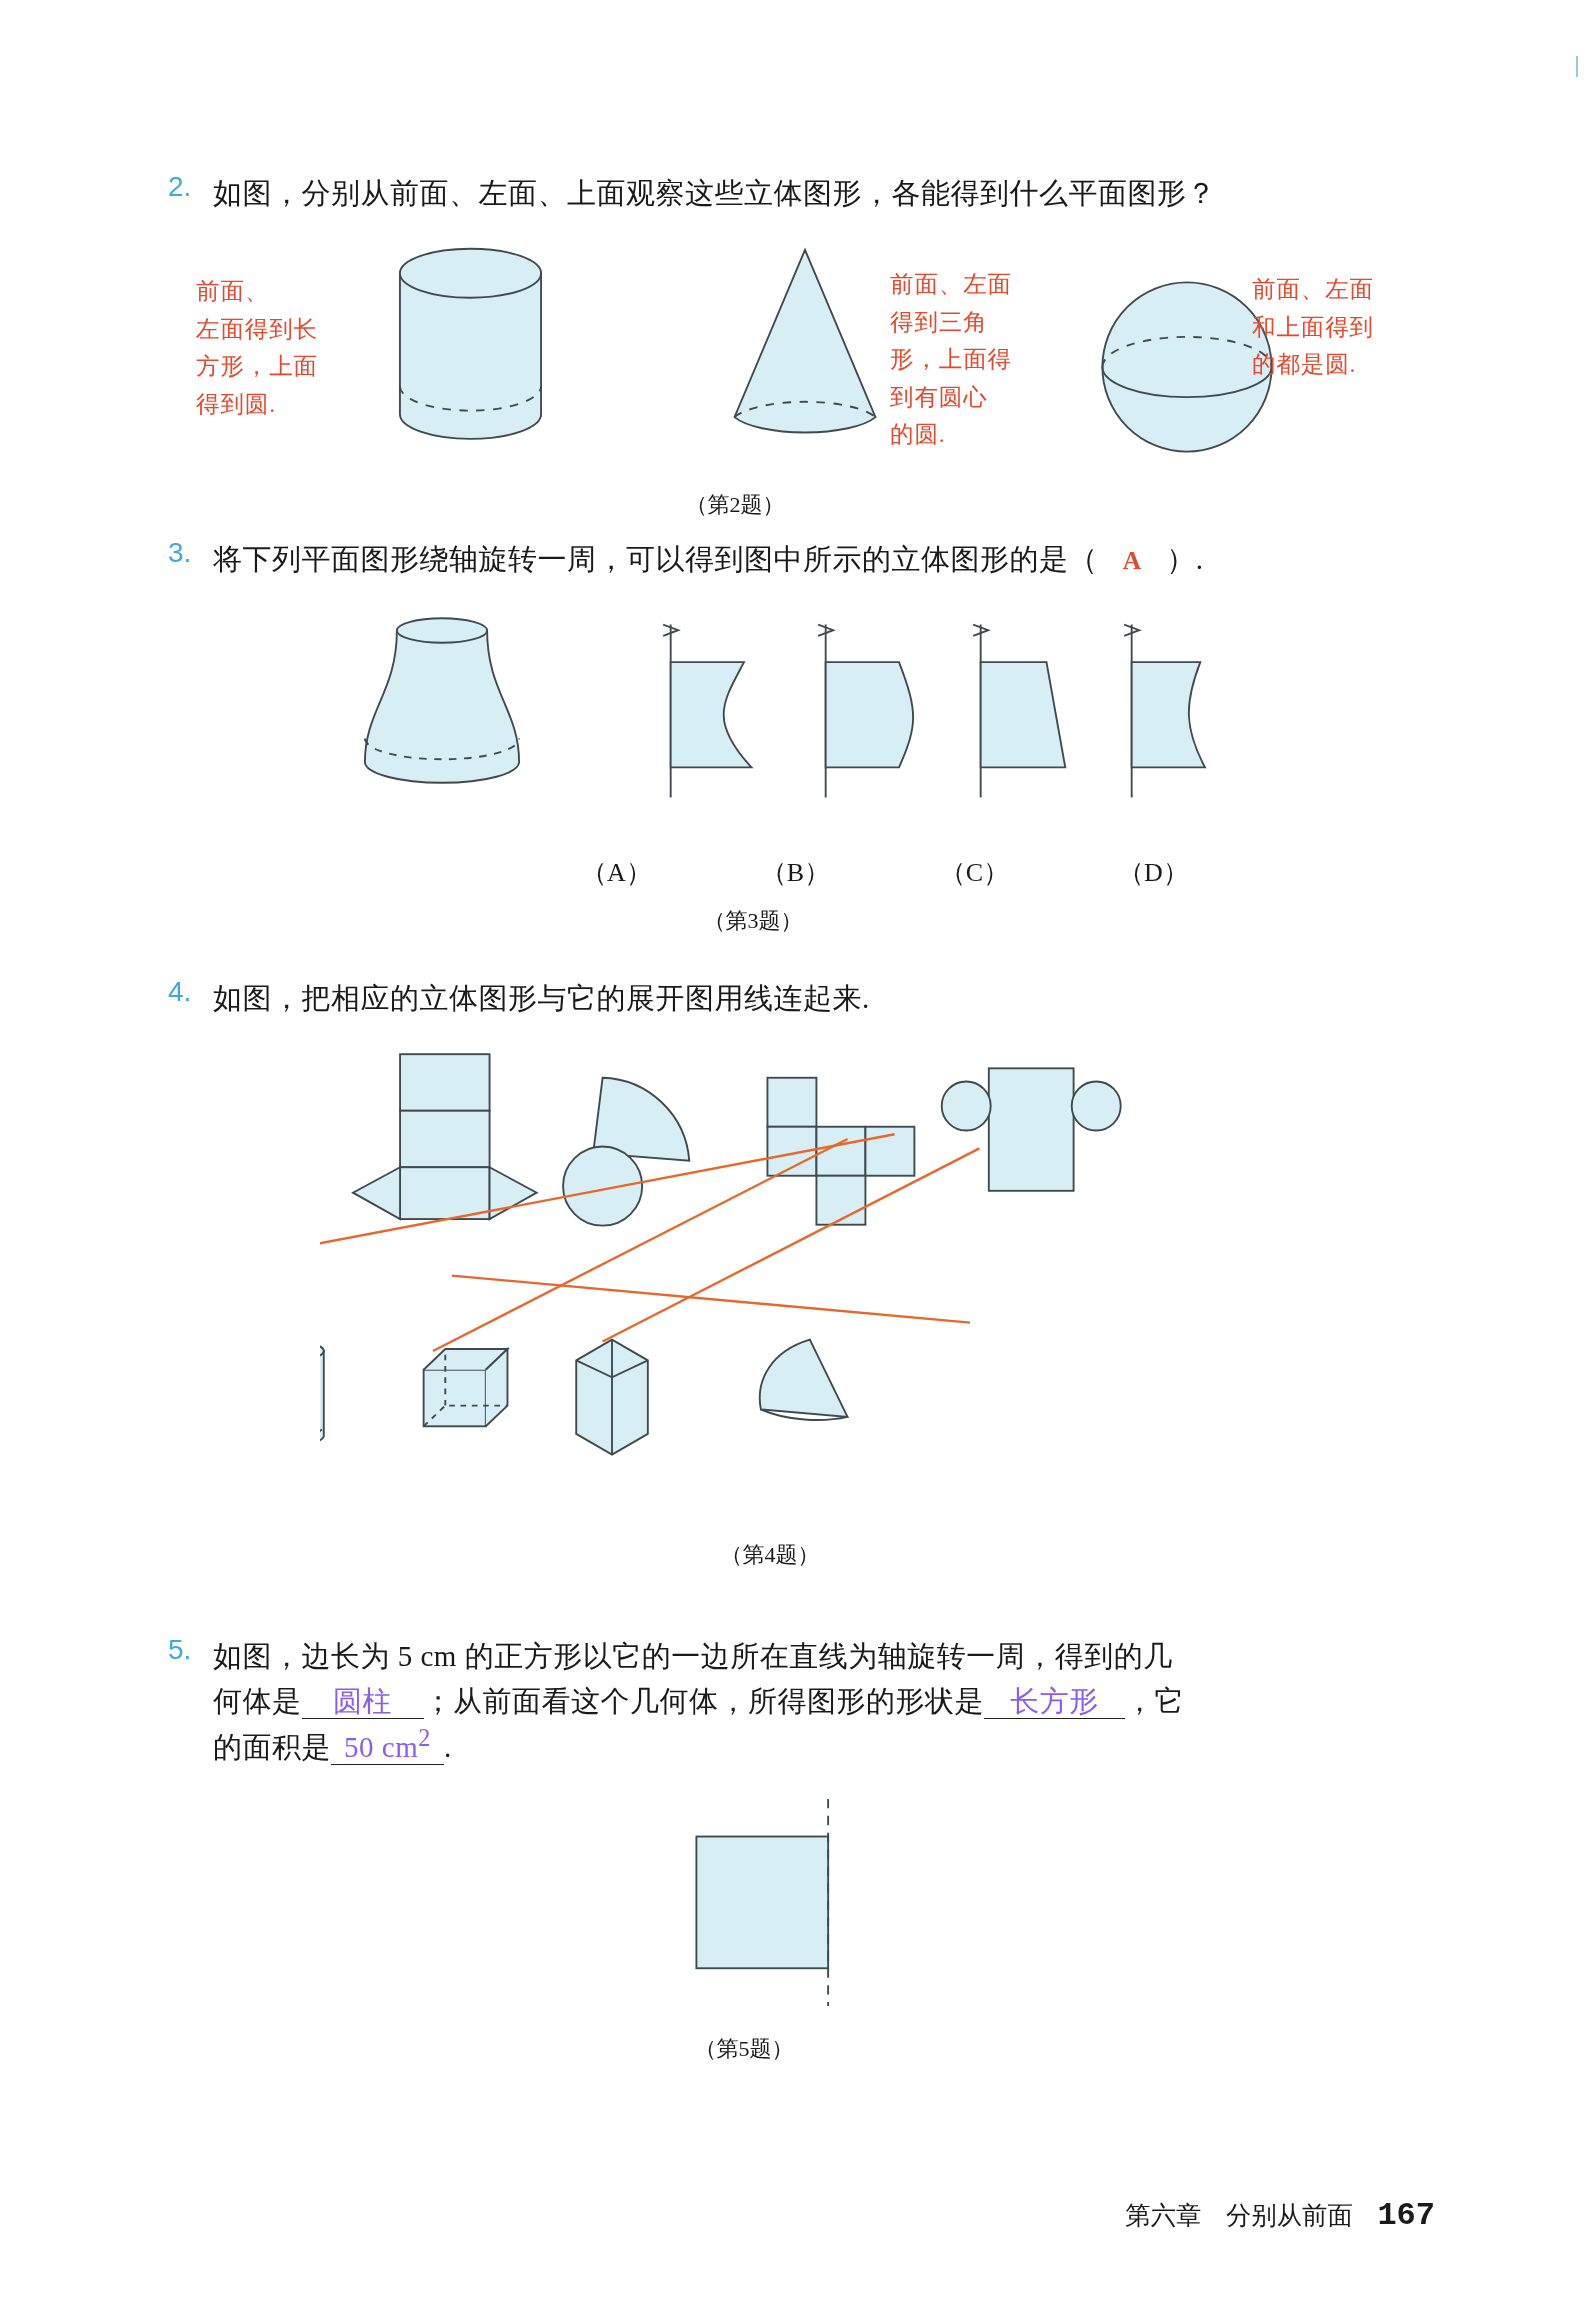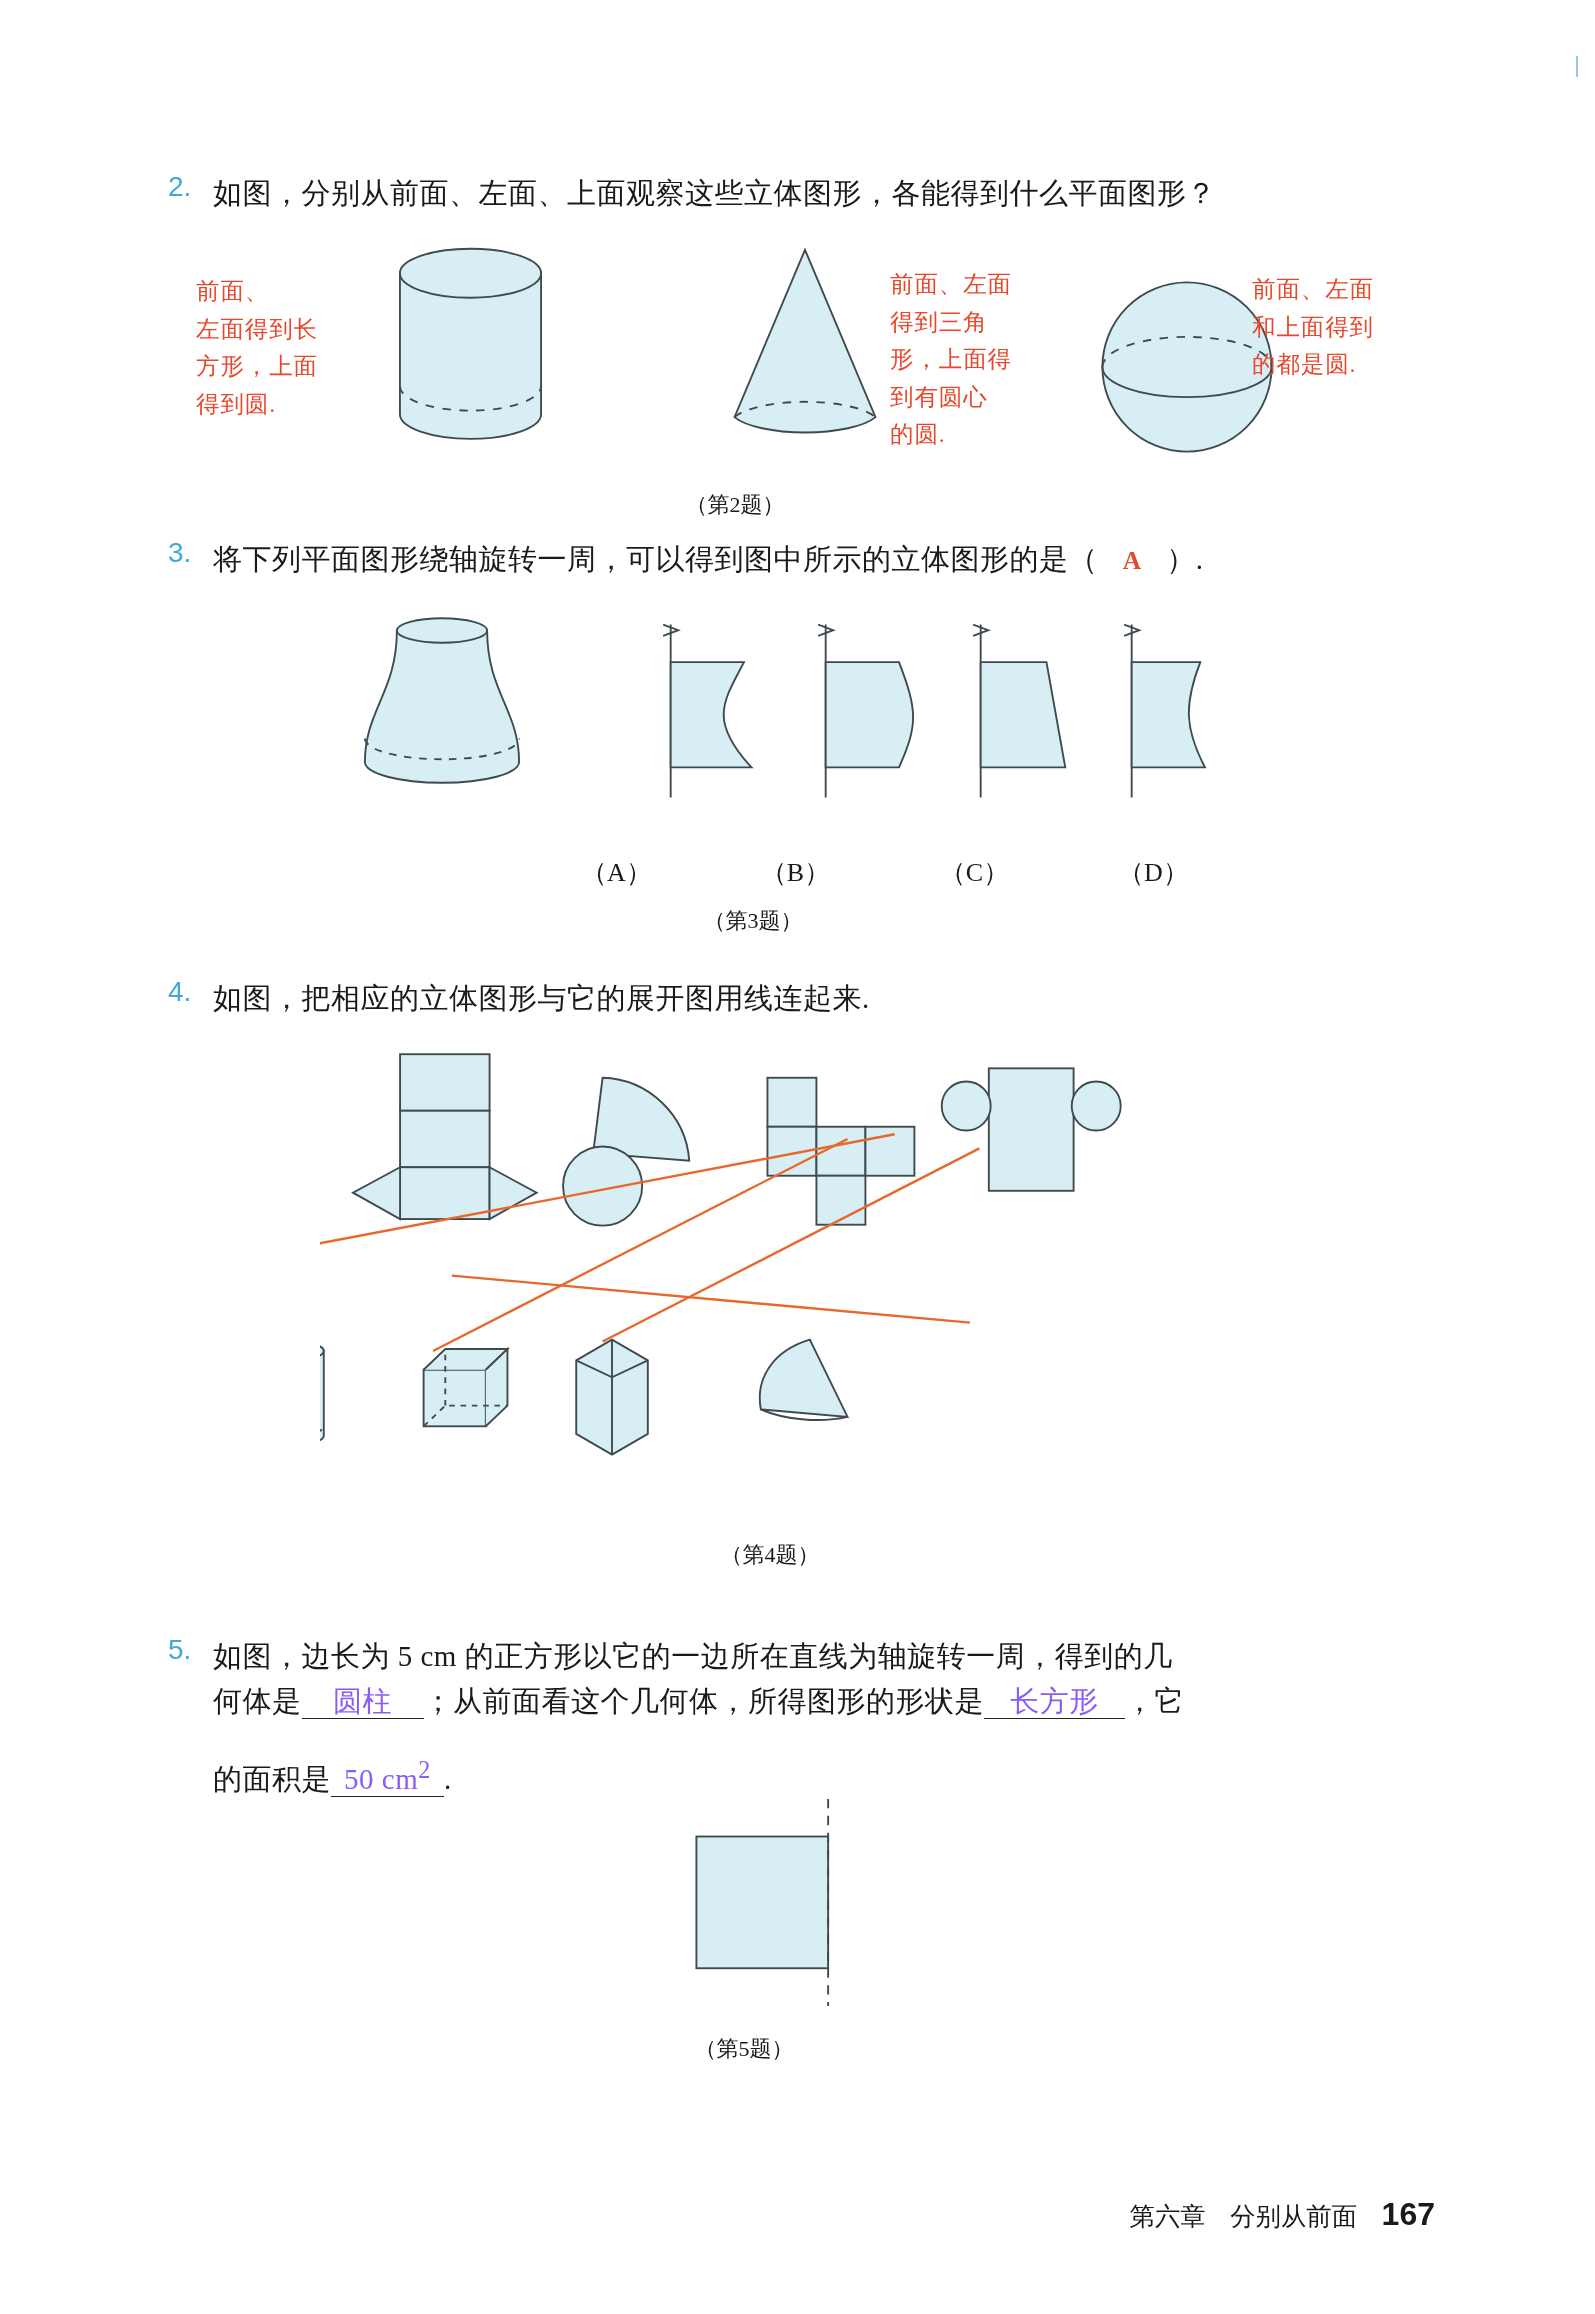--- a/index.html
+++ b/index.html
@@ -81,21 +81,21 @@
     bottom: 81px;
     right: 160px;
     display: flex;
     align-items: baseline;
     gap: 24.5px;
     font-size: 25.4px;
   }
   .footer .pageno {
     font-size: 32px;
     font-weight: bold;
-    font-family: Liberation Sans, sans-serif;
+    font-family: Liberation Mono, monospace;
   }
   
   .bleed {
     position: absolute;
     right: 17px;
     top: 56px;
     width: 1.9px;
     height: 21px;
     background: #9fc6dc;
   }
@@ -287,21 +287,21 @@
   <div class="abs" id="q5-row">
     <div class="qnum" style="width:45px; flex:none;">5.</div>
     <div class="q-body qtext">
       <div>
         <span>如图，边长为 5 cm 的正方形以它的一边所在直线为轴旋转一周，得到的几</span>
       </div>
       <div>
         <span>何体是</span><span class="blank" style="width:122px;">圆柱</span><span>；从前面看这个几何体，所得图形的形状是</span><span class="blank" style="width:141px;">长方形</span><span>，它</span>
       </div>
       <div>
-        <span>的面积是</span><span class="blank" style="width:113px;margin-top:32px;"><span>50 cm</span><sup>2</sup></span><span>.</span>
+        <span>的面积是</span><span class="blank" style="width:113px;"><span>50 cm</span><sup>2</sup></span><span>.</span>
       </div>
     </div>
   </div>
 
   <div class="abs" style="top:1794px; left:687px;">
     <svg width="207" height="245" viewBox="0 0 220 260">
       <rect x="10" y="45" width="140" height="140" fill="#d8eef5" stroke="#3f4a4f" stroke-width="2"></rect>
       <line x1="150" y1="5" x2="150" y2="225" stroke="#3f4a4f" stroke-width="2" stroke-dasharray="10,8"></line>
     </svg>
   </div>

